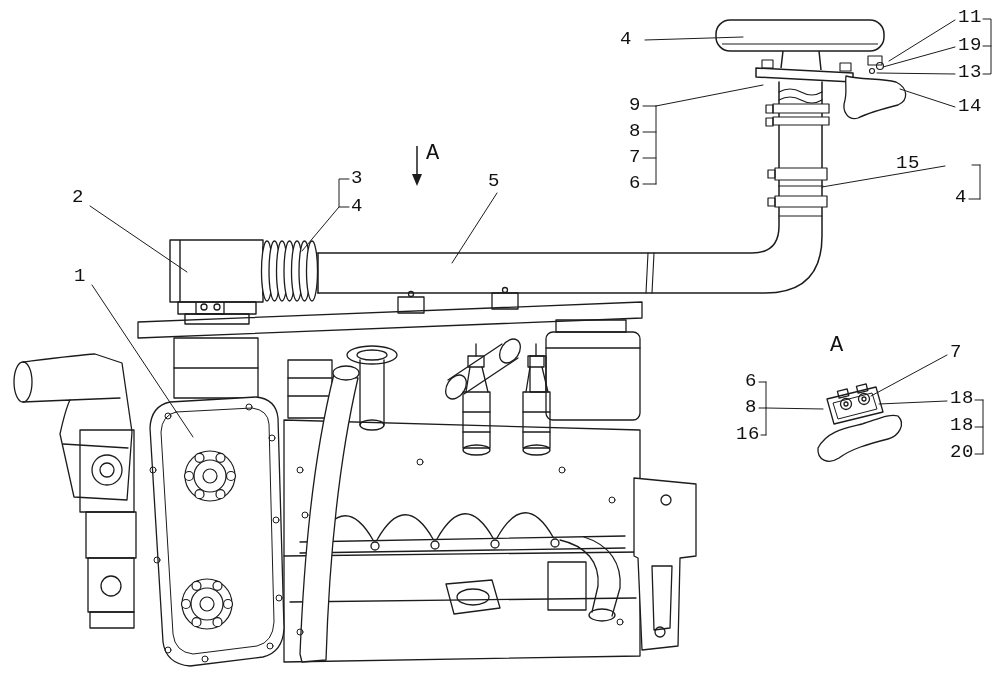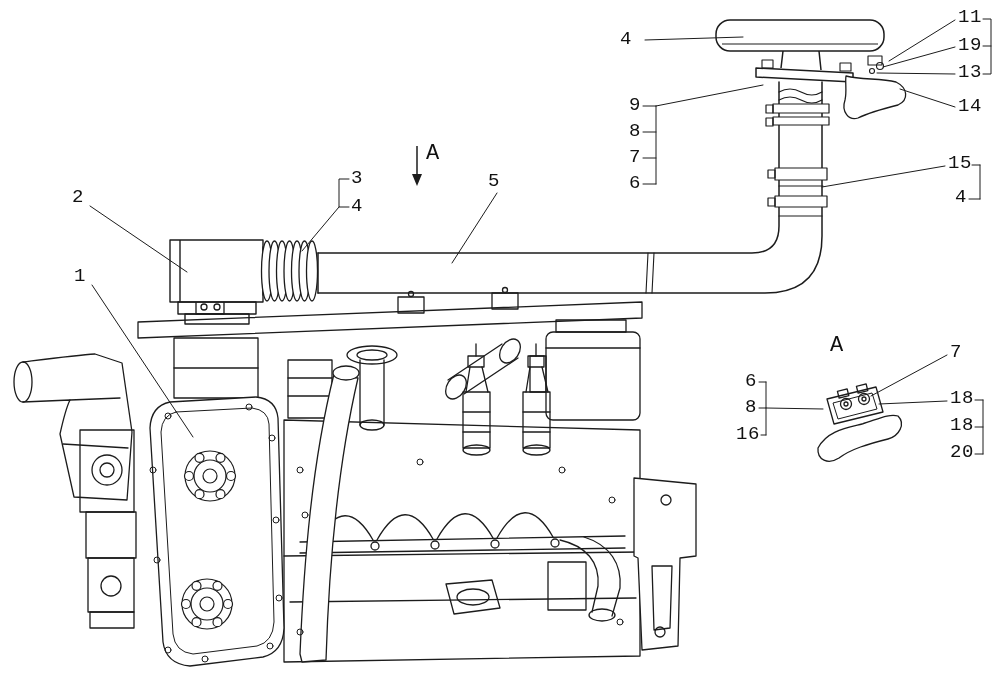--- a/index.html
+++ b/index.html
@@ -260,21 +260,21 @@
     <div class="callout letter" style="left:426px;top:143px">A</div>
     <div class="callout" style="left:629px;top:96px">9</div>
     <div class="callout" style="left:629px;top:122px">8</div>
     <div class="callout" style="left:629px;top:148px">7</div>
     <div class="callout" style="left:629px;top:174px">6</div>
     <div class="callout" style="left:620px;top:30px">4</div>
     <div class="callout" style="left:958px;top:8px">11</div>
     <div class="callout" style="left:958px;top:36px">19</div>
     <div class="callout" style="left:958px;top:63px">13</div>
     <div class="callout" style="left:958px;top:97px">14</div>
-    <div class="callout" style="left:948px;top:154px">15</div>
+    <div class="callout" style="left:896px;top:154px">15</div>
     <div class="callout" style="left:955px;top:188px">4</div>
     <div class="callout letter" style="left:830px;top:335px">A</div>
     <div class="callout" style="left:950px;top:343px">7</div>
     <div class="callout" style="left:950px;top:389px">18</div>
     <div class="callout" style="left:950px;top:416px">18</div>
     <div class="callout" style="left:950px;top:443px">20</div>
     <div class="callout" style="left:745px;top:372px">6</div>
     <div class="callout" style="left:745px;top:398px">8</div>
     <div class="callout" style="left:736px;top:425px">16</div>
   </div>

